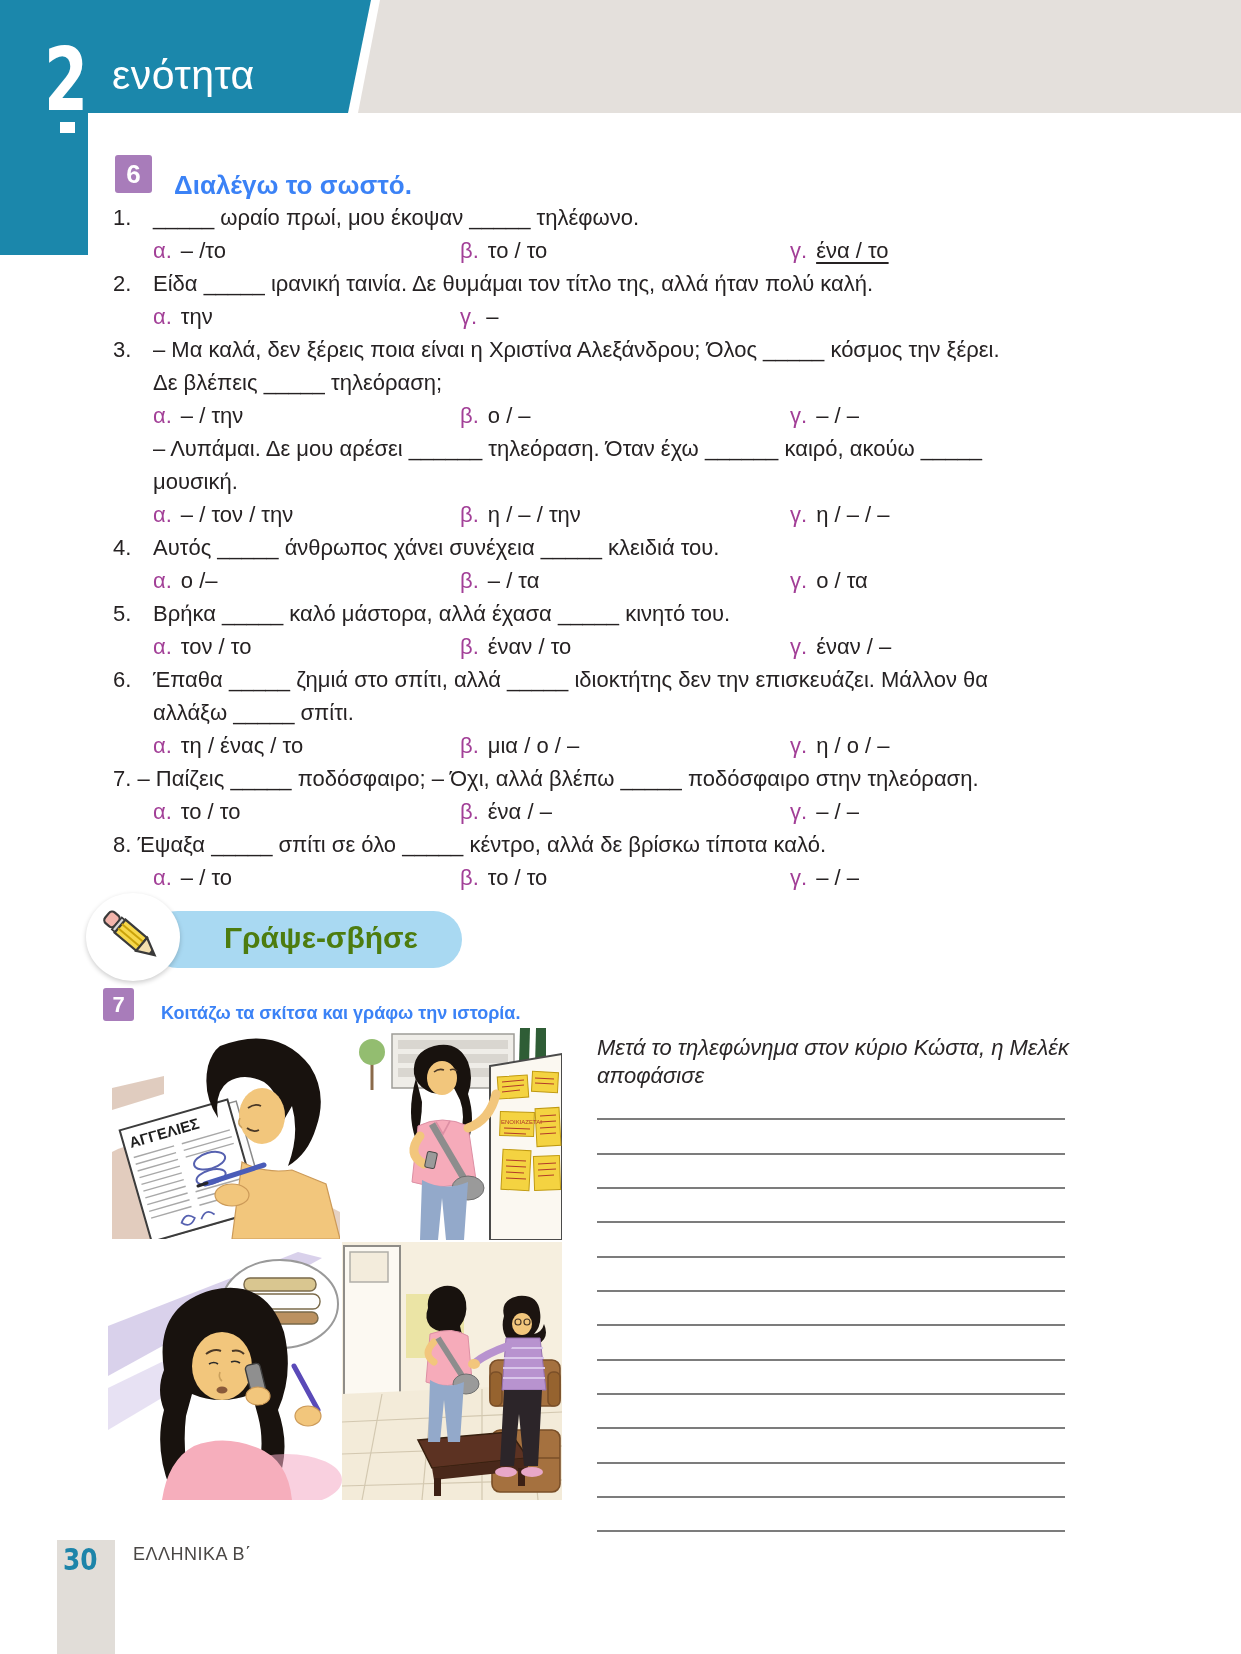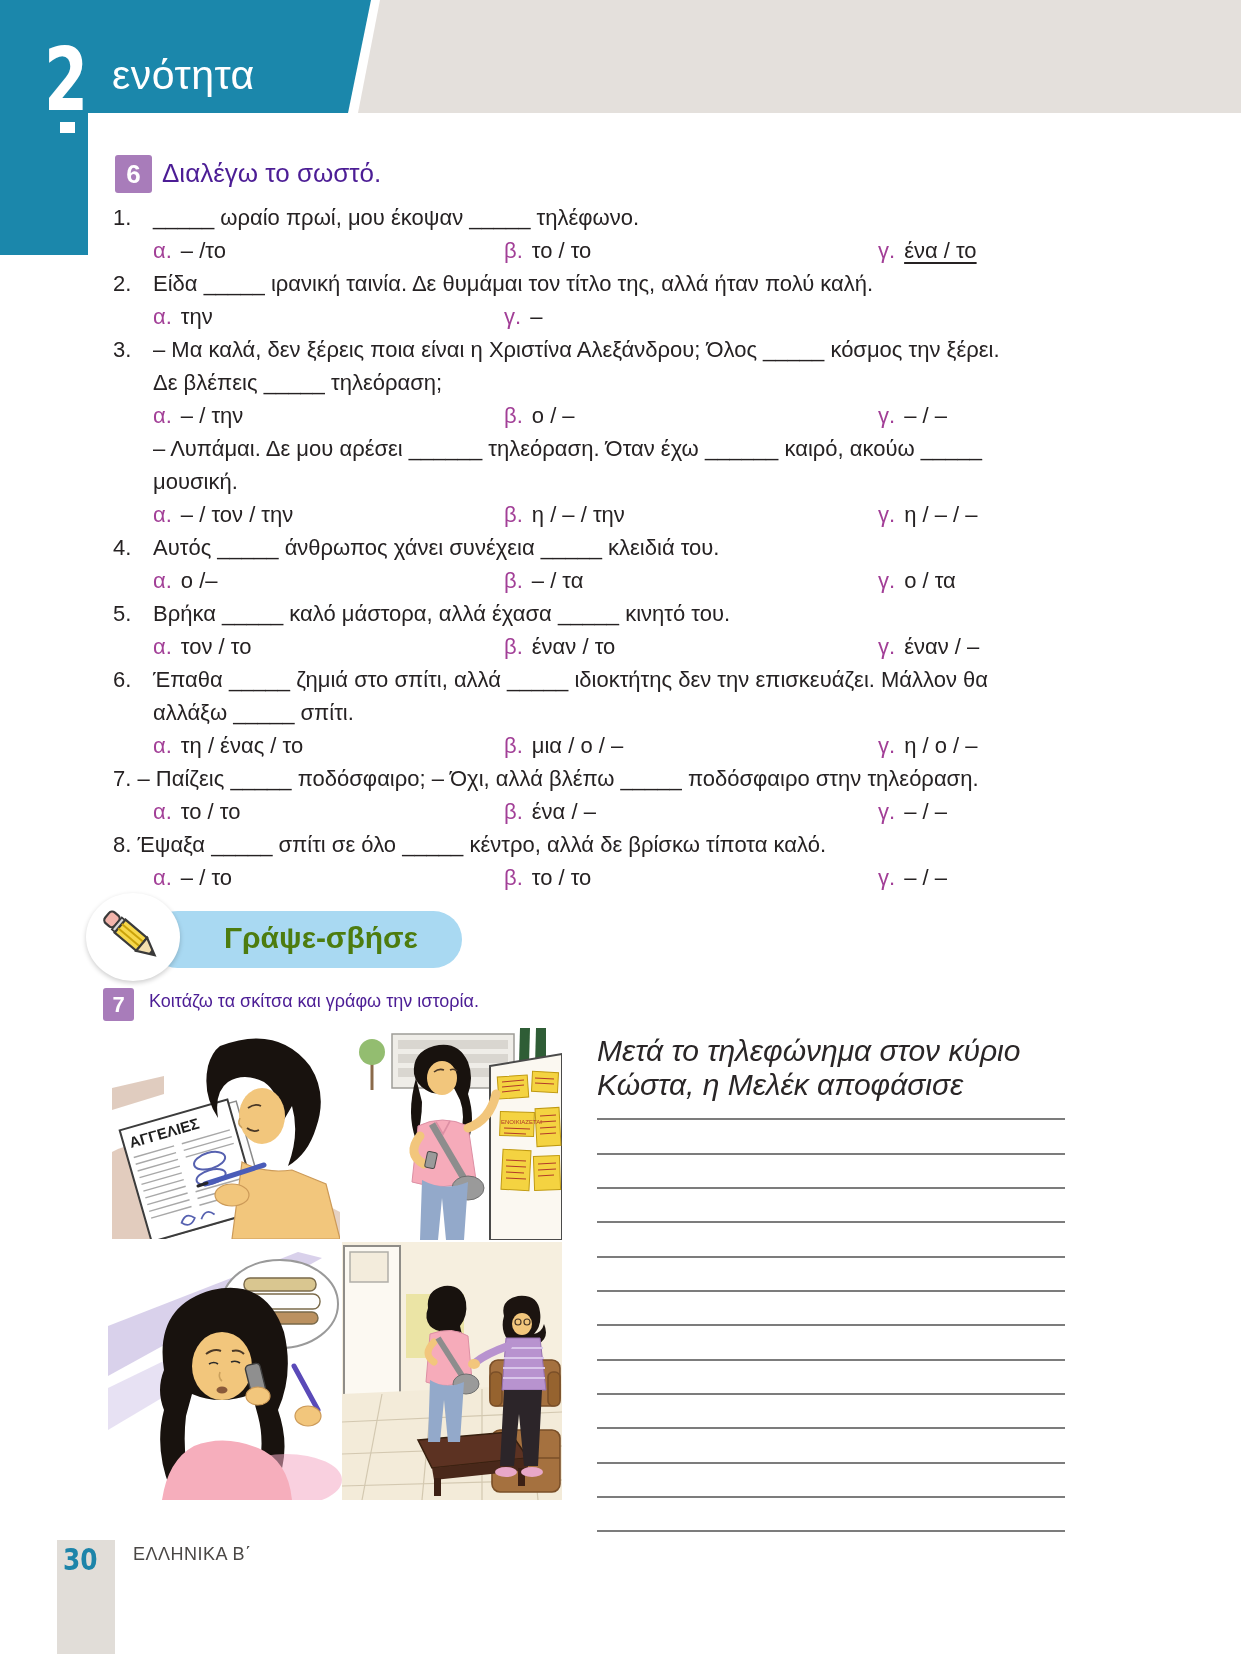--- a/index.html
+++ b/index.html
@@ -15,51 +15,51 @@
   .unit-num{position:absolute;left:44px;top:36px;transform:scaleX(.72);transform-origin:0 0;
             font-family:"DejaVu Sans",sans-serif;font-weight:bold;font-size:88px;line-height:1;color:#fff;}
   .unit-num-base{position:absolute;left:60px;top:122px;width:15px;height:11px;background:#fff;}
   .unit-label{position:absolute;left:112px;top:52px;font-size:41px;color:#fff;letter-spacing:.5px;}
 
   
   .stamp{position:absolute;display:flex;align-items:center;justify-content:center;
          background:#a87cba;color:#fff;font-weight:bold;border-radius:3px;}
   .stamp.s6{left:115px;top:155px;width:37px;height:38px;font-size:26px;}
   .stamp.s7{left:103px;top:988px;width:31px;height:33px;font-size:22px;}
-  .ex-title{position:absolute;margin:0;font-weight:normal;color:#4c1d95;}
+  .ex-title{position:absolute;margin:12px;font-weight:bold;color:#3b82f6;}
   .t6{left:162px;top:158px;font-size:26px;}
   .t7{left:149px;top:991px;font-size:18px;}
 
   
   .qlist{position:absolute;left:113px;top:201px;width:1000px;font-size:22px;line-height:33px;}
   .row{height:33px;white-space:nowrap;}
   .q{position:relative;padding-left:40px;}
   .qnum{position:absolute;left:0;}
   .cont{padding-left:40px;}
-  .opts{display:flex;padding-left:40px;gap:44px;}
+  .opts{display:flex;padding-left:40px;}
   .o1{width:307px;}.o2{width:330px;}.o3{flex:1;}
   .olab{color:#a23f97;margin-right:9px;}
   .u{text-decoration:underline;text-underline-offset:4px;text-align:center;}
 
   
   .badge-pill{position:absolute;left:149px;top:911px;width:313px;height:57px;background:#a9d9f2;border-radius:29px;}
   .badge-circle{position:absolute;left:86px;top:893px;width:94px;height:88px;background:#fff;border-radius:50%;
                 box-shadow:0 2px 5px rgba(0,0,0,.2);display:flex;align-items:center;justify-content:center;}
   .badge-circle svg{width:62px;height:62px;}
   .badge-label{position:absolute;left:224px;top:921px;font-size:30px;font-weight:bold;color:#4d7c0f;}
 
   
   .sk{position:absolute;}
   .sk1{left:112px;top:1032px;width:228px;height:207px;}
   .sk2{left:342px;top:1028px;width:220px;height:212px;}
   .sk3{left:108px;top:1248px;width:238px;height:252px;}
   .sk4{left:342px;top:1242px;width:220px;height:258px;}
 
   
-  .intro{position:absolute;left:597px;top:1034px;width:478px;font-size:30px;line-height:34px;
+  .intro{position:absolute;left:597px;top:1034px;width:478px;font-size:22px;line-height:28px;
          font-style:italic;color:#2a2627;}
   .wlines{position:absolute;left:597px;top:1086px;width:468px;}
   .wline{height:32.35px;border-bottom:2px solid #7c7c7c;}
 
   
   .foot-bar{position:absolute;left:57px;top:1540px;width:58px;height:114px;background:#e1ddd8;}
   .page-num{position:absolute;left:63px;top:1541px;transform:scaleX(.8);transform-origin:0 0;
             font-family:"DejaVu Sans",sans-serif;font-size:31px;font-weight:bold;color:#1d84a9;}
   .book-label{position:absolute;left:133px;top:1544px;font-size:18px;color:#4a4745;letter-spacing:.5px;}
 </style>

